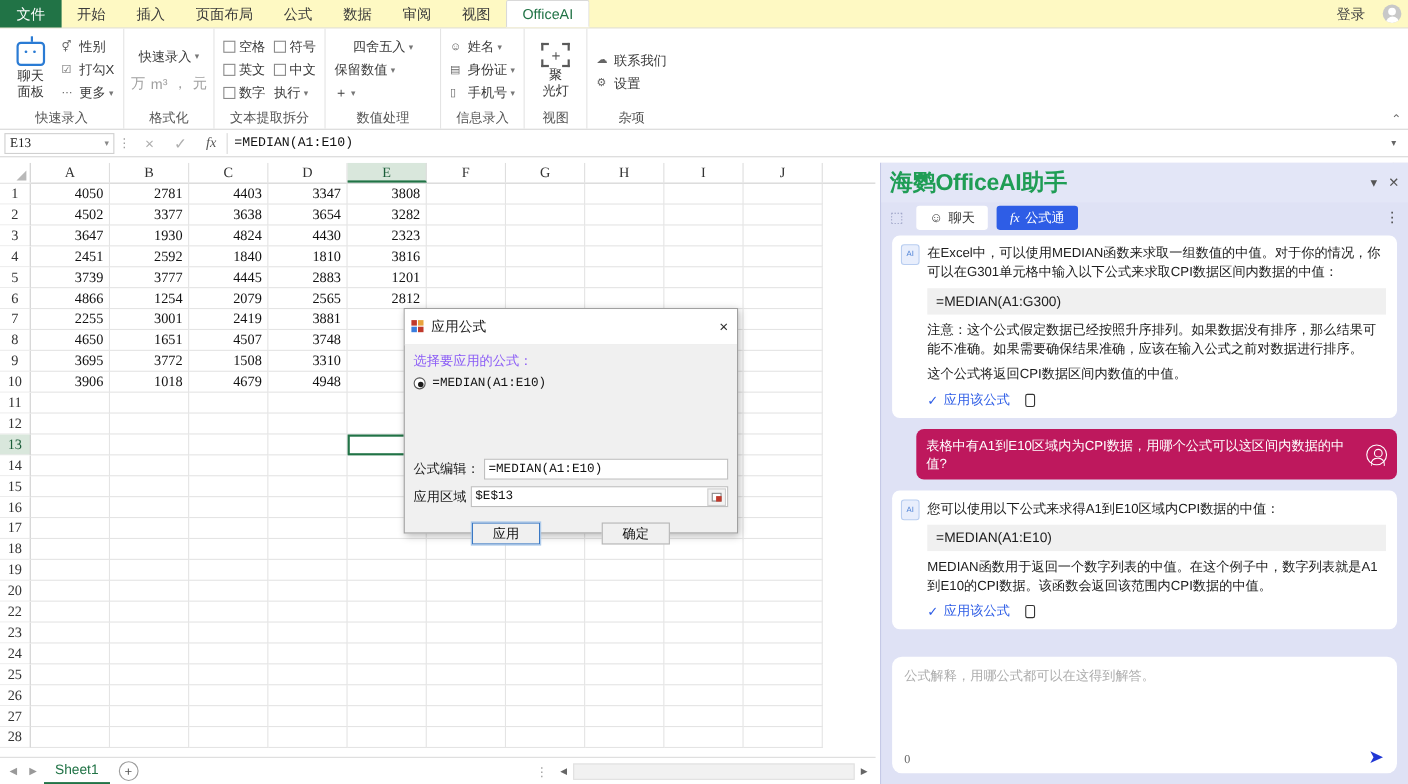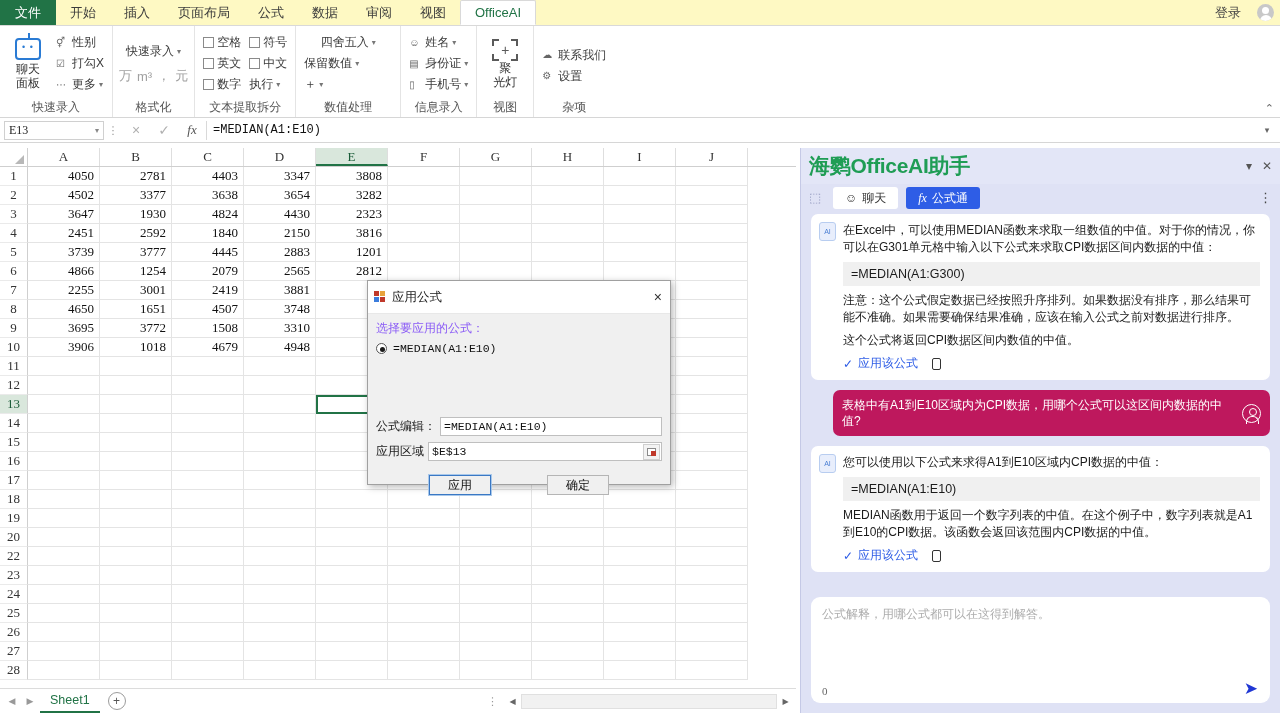--- a/index.html
+++ b/index.html
@@ -590,21 +590,21 @@
         <div class="cell"></div>
         <div class="cell"></div>
         <div class="cell"></div>
         <div class="cell"></div>
       </div>
       <div class="row">
         <div class="rh">4</div>
         <div class="cell">2451</div>
         <div class="cell">2592</div>
         <div class="cell">1840</div>
-        <div class="cell">2150</div>
+        <div class="cell">1810</div>
         <div class="cell">3816</div>
         <div class="cell"></div>
         <div class="cell"></div>
         <div class="cell"></div>
         <div class="cell"></div>
         <div class="cell"></div>
       </div>
       <div class="row">
         <div class="rh">5</div>
         <div class="cell">3739</div>

